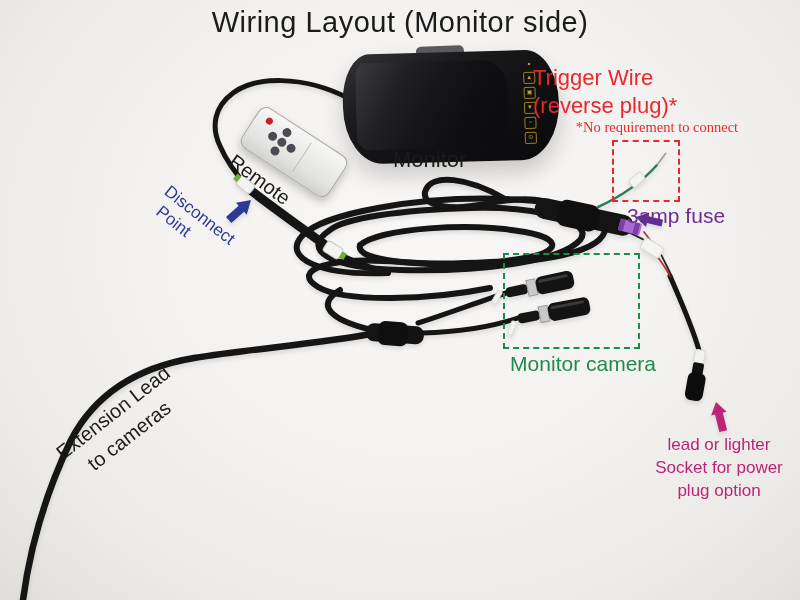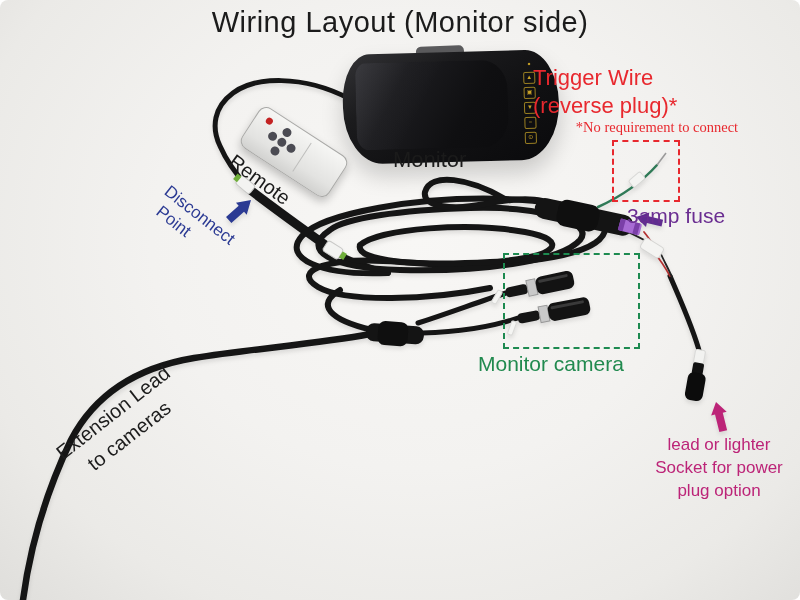--- a/index.html
+++ b/index.html
@@ -1,20 +1,19 @@
 <!DOCTYPE html>
 <html><head>
 <meta charset="utf-8">
 <style>
   html,body{margin:0;padding:0;}
   .canvas{
     position:relative;width:800px;height:600px;overflow:hidden;
     font-family:"Liberation Sans", sans-serif;
     background:radial-gradient(ellipse at 52% 40%, #f8f7f5 0%, #f3f2f0 45%, #ebeae7 78%, #dfdedb 100%);
-    border-radius:8px;
   }
   .abs{position:absolute;}
   .title{
     top:6px;left:0;width:800px;text-align:center;
     font-size:29px;letter-spacing:.5px;color:#1b1b1b;
   }
   svg.wiring{top:0;left:0;z-index:1;filter:drop-shadow(0 3px 2px rgba(0,0,0,.10));}
   
   .monitor-mount{top:46px;left:416px;width:48px;height:14px;background:#5c5c5e;border-radius:5px;z-index:2;transform:rotate(-2deg);}
   .monitor{
@@ -53,21 +52,21 @@
   .rbtn.red{width:7px;height:7px;background:#c32222;top:7px;left:10px;}
   .rbtn.dark{width:9px;height:9px;background:#4b4b53;}
   .remote-divider{position:absolute;left:60px;top:6px;width:1px;height:34px;background:#bdbdbb;}
   .remote-label{top:150px;left:238px;font-size:20px;color:#1b1b1b;z-index:5;transform:rotate(36deg);transform-origin:0 0;}
   
   .trigger-main{top:64px;left:533px;width:218px;text-align:left;font-size:22px;line-height:28px;color:#e8282e;z-index:6;}
   .trigger-note{top:119px;left:549px;width:216px;text-align:center;font-size:14.5px;color:#e8282e;z-index:6;font-family:Liberation Serif, serif;}
   .fuse-label{top:204px;left:627px;font-size:21px;color:#6a2d91;z-index:6;}
   .disconnect-label{top:181px;left:173px;font-size:17px;line-height:21px;color:#2b3a93;z-index:6;transform:rotate(38deg);transform-origin:0 0;}
   .disconnect-label .l2{text-indent:6px;}
-  .camera-label{top:349px;left:478px;width:178px;text-align:left;font-size:21px;line-height:29px;color:#218a4f;z-index:6;}
+  .camera-label{top:349px;left:478px;width:178px;text-align:right;font-size:21px;line-height:29px;color:#218a4f;z-index:6;}
   .socket-label{top:433px;left:653px;width:132px;text-align:center;font-size:17px;line-height:23px;color:#bc2478;z-index:6;}
   .extension-label{top:444px;left:50px;font-size:20px;line-height:28px;color:#1c1c1c;z-index:6;transform:rotate(-38deg);transform-origin:0 0;}
   .extension-label .l2{text-indent:18px;}
   
   .box-red{top:140px;left:612px;width:64px;height:58px;border:2.5px dashed #e8282e;z-index:5;}
   .box-green{top:253px;left:503px;width:133px;height:92px;border:2.5px dashed #1d8a50;z-index:5;}
 </style>
 </head>
 <body>
 

